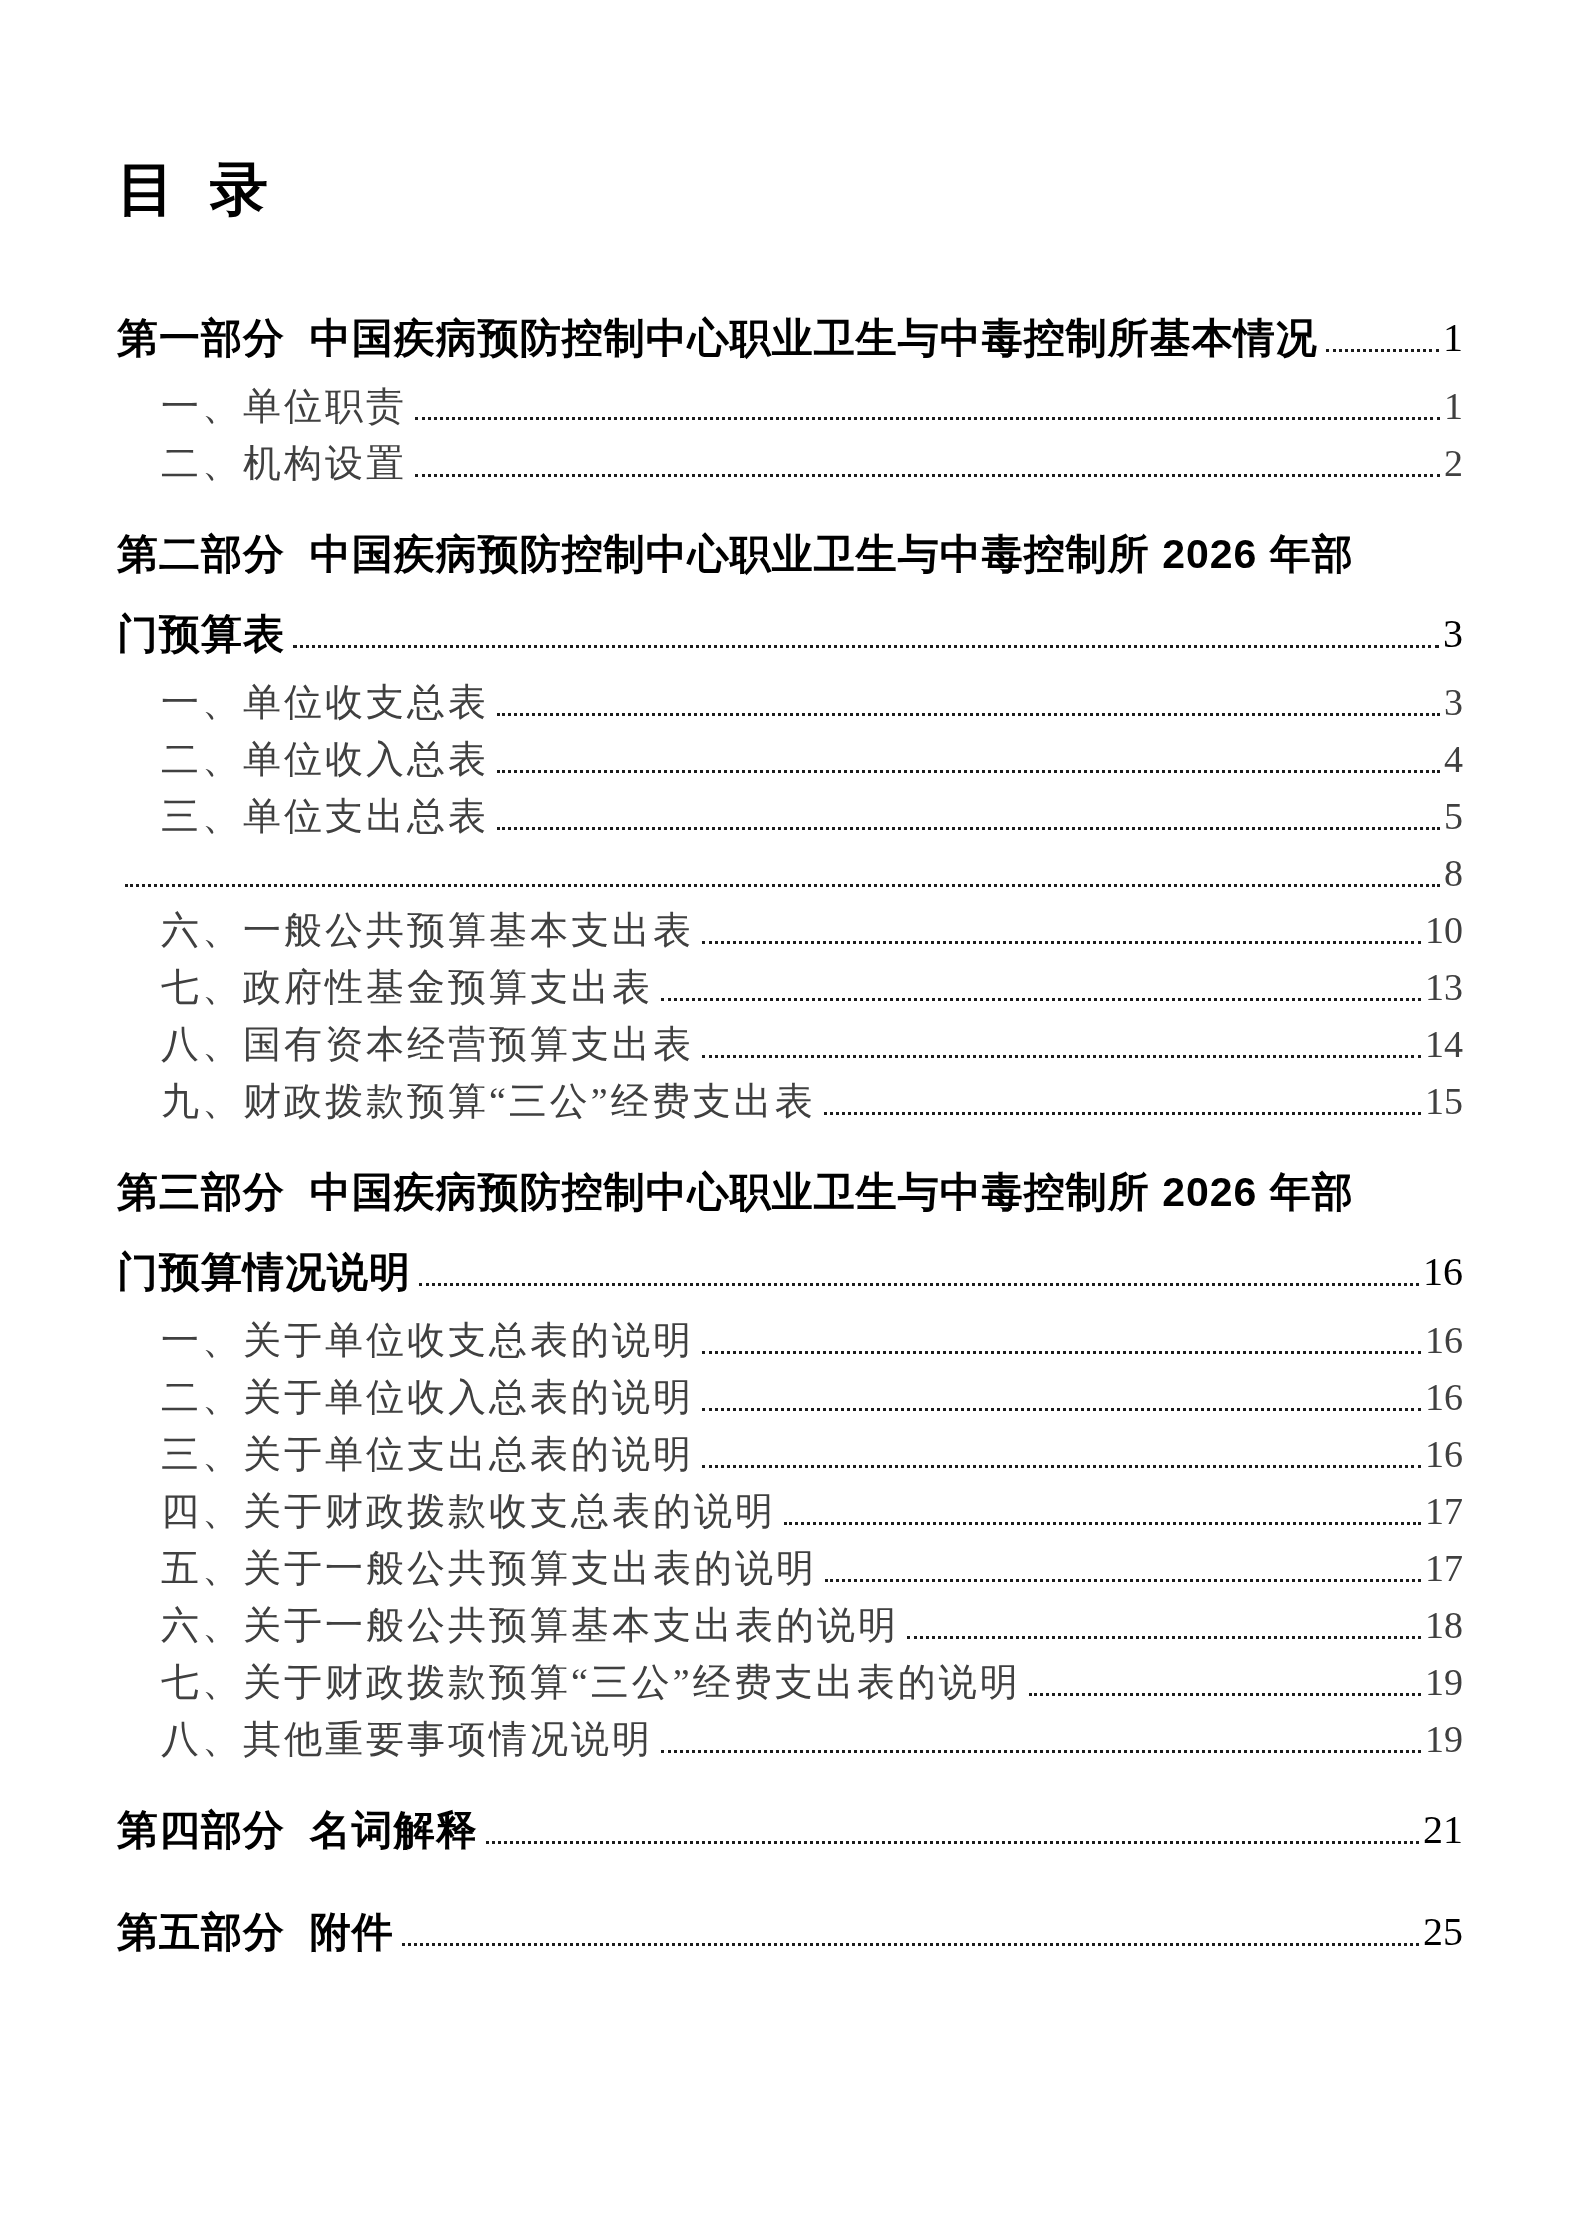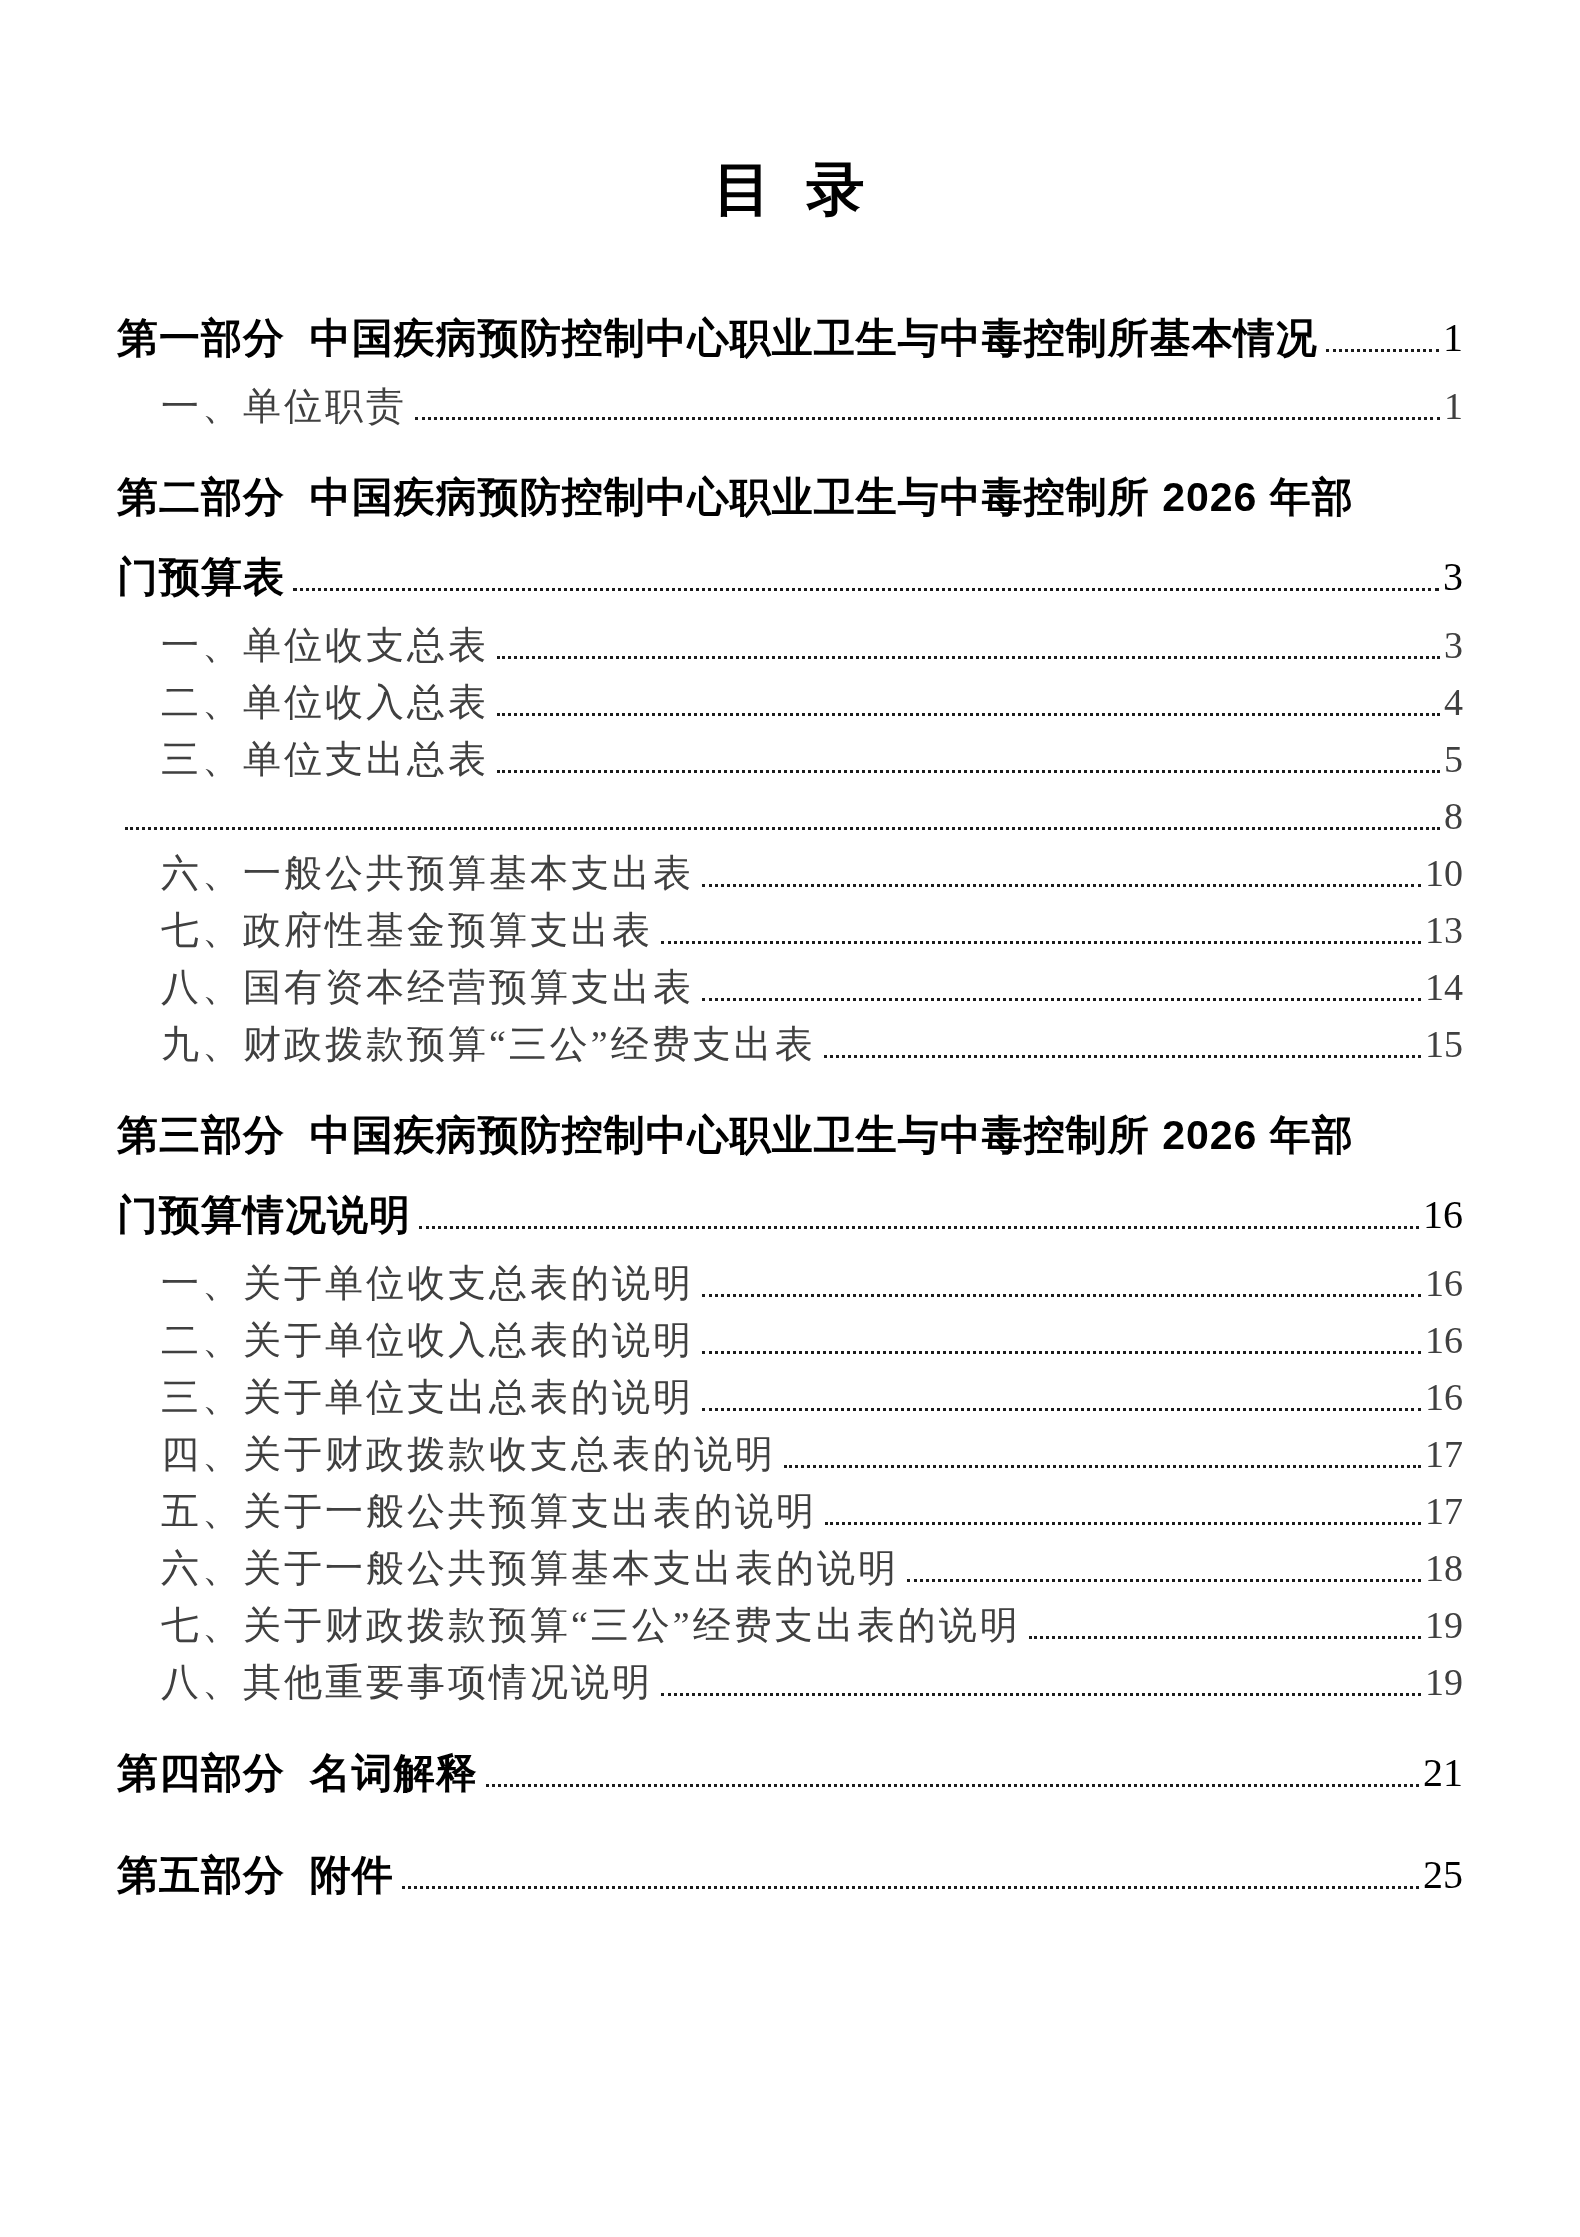--- a/index.html
+++ b/index.html
@@ -13,21 +13,21 @@
     height: 2237px;
     margin: 0 auto;
     background: #ffffff;
     box-sizing: border-box;
     padding: 150px 117px 0 117px;
     overflow: hidden;
     color: #111111;
   }
   .title {
     margin: 0 0 68px 0;
-    text-align: center;
+    text-align: left;
     font-family: "Liberation Serif", "DejaVu Serif", serif;
     font-weight: bold;
     font-size: 58px;
     line-height: 80px;
     letter-spacing: 2px;
     white-space: pre;
     color: #000000;
   }
   .toc { width: 100%; }
   .row {
@@ -80,20 +80,25 @@
       <div class="row heading">
     <span class="text">第一部分  中国疾病预防控制中心职业卫生与中毒控制所基本情况</span>
     <span class="leader"></span>
     <span class="pagenum">1</span>
   </div>
       <div class="row indent">
     <span class="text">一、单位职责</span>
     <span class="leader"></span>
     <span class="pagenum">1</span>
   </div>
+      <div class="row indent">
+    <span class="text">二、机构设置</span>
+    <span class="leader"></span>
+    <span class="pagenum">2</span>
+  </div>
       <div class="row heading space-before">
     <span class="text">第二部分  中国疾病预防控制中心职业卫生与中毒控制所 2026 年部</span>
 
   </div>
       <div class="row heading">
     <span class="text">门预算表</span>
     <span class="leader"></span>
     <span class="pagenum">3</span>
   </div>
       <div class="row indent">

